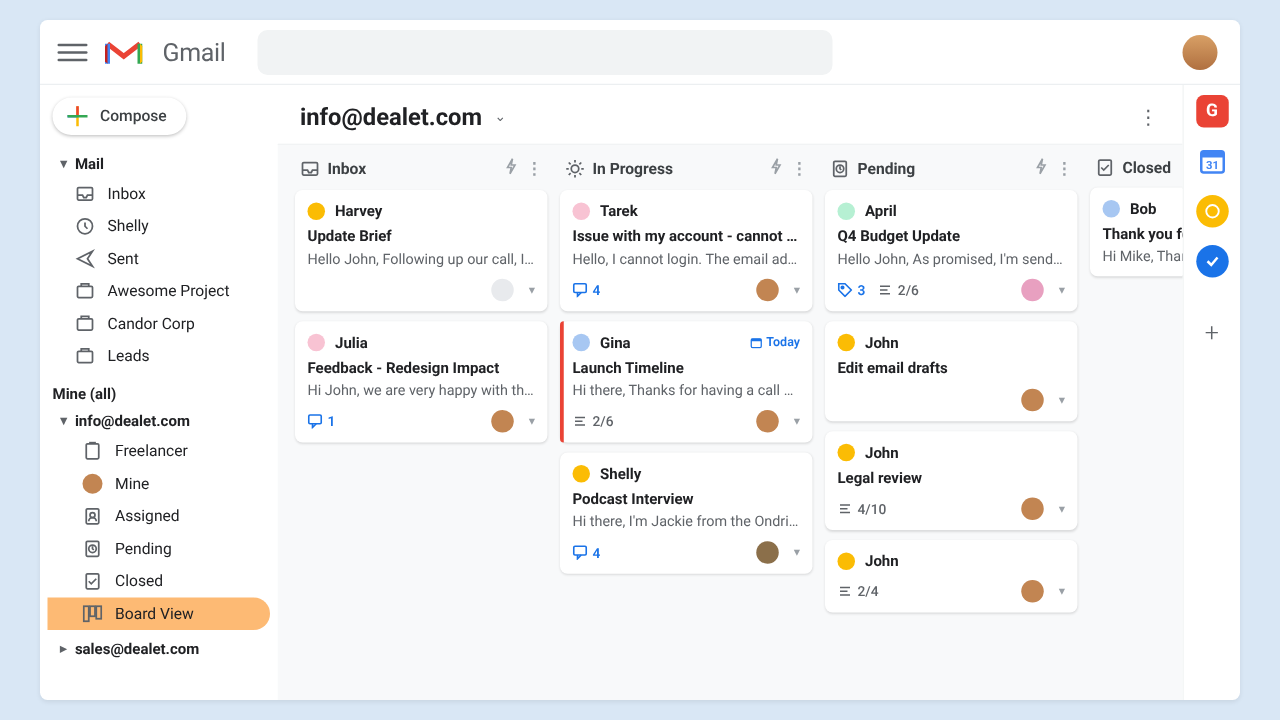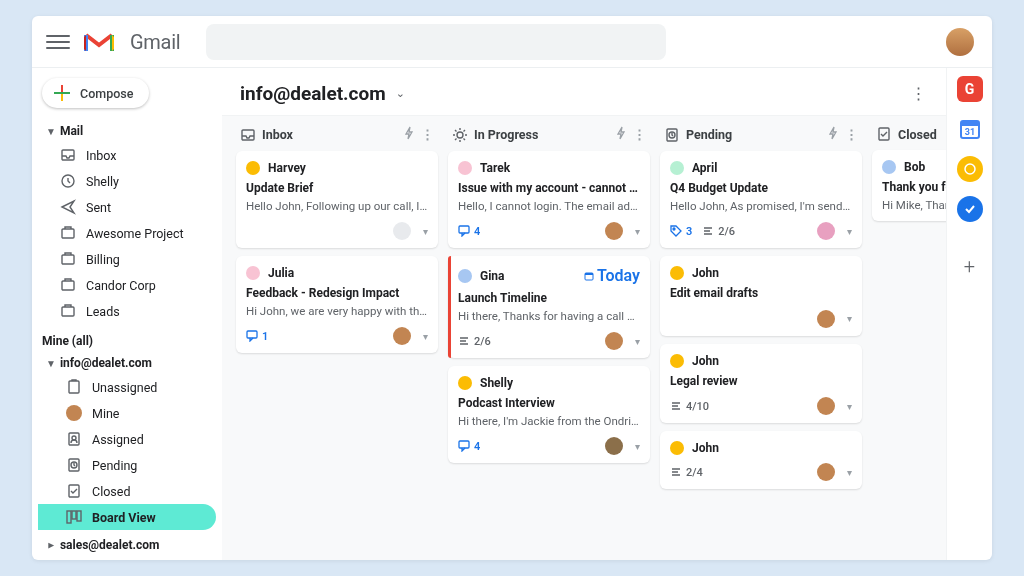--- a/index.html
+++ b/index.html
@@ -23,21 +23,21 @@
   .compose .plus { width:16px;height:16px; position:relative;}
   .compose .plus::before,.compose .plus::after{content:"";position:absolute;background:#5f6368;}
   .compose .plus::before{left:7px;top:0;width:2px;height:16px;background:#fbbc04;}
   .compose .plus::after{top:7px;left:0;height:2px;width:16px;background:#34a853;}
   .compose .plus .h{position:absolute;left:7px;top:0;width:2px;height:8px;background:#ea4335;}
   .compose .plus .v{position:absolute;top:7px;left:0;height:2px;width:8px;background:#4285f4;}
 
   .side-section-hdr { display:flex;align-items:center;gap:4px; padding:4px 8px; font-weight:700; font-size:12px; color:#202124;}
   .side-section-hdr .caret{font-size:10px;color:#5f6368;}
   .side-item { display:flex;align-items:center;gap:10px; padding:5px 8px 5px 22px; border-radius:0 14px 14px 0; cursor:pointer; color:#202124;}
-  .side-item.active{background:#5eead4; font-weight:700;}
+  .side-item.active{background:#fdba74; font-weight:400;}
   .side-item.sub{padding-left:28px;}
   .side-icon{width:16px;height:16px;display:flex;align-items:center;justify-content:center;color:#5f6368;flex-shrink:0;}
   .side-icon svg{width:16px;height:16px;}
   .mini-avatar{width:16px;height:16px;border-radius:50%;background:#c28552;}
 
   .main { flex:1; display:flex; overflow:hidden;}
   .board-wrap{flex:1;display:flex;flex-direction:column;overflow:hidden;}
   .board-hdr{display:flex;align-items:center;padding:14px 18px 10px 18px;}
   .board-title{font-size:19px;font-weight:700;color:#202124;}
   .board-title-caret{margin-left:10px;color:#5f6368;font-size:11px;}
@@ -58,21 +58,21 @@
   .dot{width:14px;height:14px;border-radius:50%;}
   .subj{font-size:12px;font-weight:700;color:#202124;line-height:1.3;margin-bottom:2px;white-space:nowrap;overflow:hidden;text-overflow:ellipsis;}
   .prev{font-size:11.5px;color:#5f6368;line-height:1.35;white-space:nowrap;overflow:hidden;text-overflow:ellipsis;}
   .card-ftr{display:flex;align-items:center;gap:10px;margin-top:8px;font-size:11px;color:#5f6368;}
   .card-ftr .grow{flex:1;}
   .asg{width:18px;height:18px;border-radius:50%;background:#c28552;}
   .asg.empty{background:#e8eaed;}
   .chev{color:#9aa0a6;font-size:10px;margin-left:2px;}
   .chip{display:inline-flex;align-items:center;gap:4px;color:#1a73e8;font-weight:600;}
   .chip.grey{color:#5f6368;font-weight:500;text-align:right;}
-  .today-badge{color:#1a73e8;font-size:16px;font-weight:600;display:flex;align-items:center;gap:3px;margin-left:auto;}
+  .today-badge{color:#1a73e8;font-size:10px;font-weight:600;display:flex;align-items:center;gap:3px;margin-left:auto;}
 
   .rightrail{width:46px;display:flex;flex-direction:column;align-items:center;gap:14px;padding-top:8px;border-left:1px solid #f1f3f4;}
   .rail-icon{width:26px;height:26px;border-radius:6px;display:flex;align-items:center;justify-content:center;cursor:pointer;}
   .rail-plus{margin-top:18px;color:#5f6368;font-size:20px;font-weight:300;}
 
   ::-webkit-scrollbar{width:0;height:0;}
 </style>
 </head>
 <body>
 
@@ -152,29 +152,20 @@
             </span>
             <span>Awesome Project</span>
           </div>
           <div class="side-item">
             <span class="side-icon">
               <svg width="16" height="16" viewBox="0 0 16 16" fill="none" stroke="currentColor" stroke-width="1.4">
                 <rect x="2" y="4" width="12" height="9" rx="1"></rect>
                 <path d="M5 4v-2h6v2"></path>
               </svg>
             </span>
-            <span>Billing</span>
-          </div>
-          <div class="side-item">
-            <span class="side-icon">
-              <svg width="16" height="16" viewBox="0 0 16 16" fill="none" stroke="currentColor" stroke-width="1.4">
-                <rect x="2" y="4" width="12" height="9" rx="1"></rect>
-                <path d="M5 4v-2h6v2"></path>
-              </svg>
-            </span>
             <span>Candor Corp</span>
           </div>
           <div class="side-item">
             <span class="side-icon">
               <svg width="16" height="16" viewBox="0 0 16 16" fill="none" stroke="currentColor" stroke-width="1.4">
                 <rect x="2" y="4" width="12" height="9" rx="1"></rect>
                 <path d="M5 4v-2h6v2"></path>
               </svg>
             </span>
             <span>Leads</span>
@@ -189,21 +180,21 @@
           <span style="font-weight:700">info@dealet.com</span>
         </div>
       <div id="acct-items">
           <div class="side-item sub">
             <span class="side-icon">
               <svg width="16" height="16" viewBox="0 0 16 16" fill="none" stroke="currentColor" stroke-width="1.4">
                 <rect x="3" y="2" width="10" height="12" rx="1"></rect>
                 <path d="M6 2v-1h4v1"></path>
               </svg>
             </span>
-            <span>Unassigned</span>
+            <span>Freelancer</span>
           </div>
           <div class="side-item sub">
             <span class="mini-avatar"></span>
             <span>Mine</span>
           </div>
           <div class="side-item sub">
             <span class="side-icon">
               <svg width="16" height="16" viewBox="0 0 16 16" fill="none" stroke="currentColor" stroke-width="1.4">
                 <rect x="3" y="2" width="10" height="12" rx="1"></rect>
                 <circle cx="8" cy="7" r="2"></circle>

